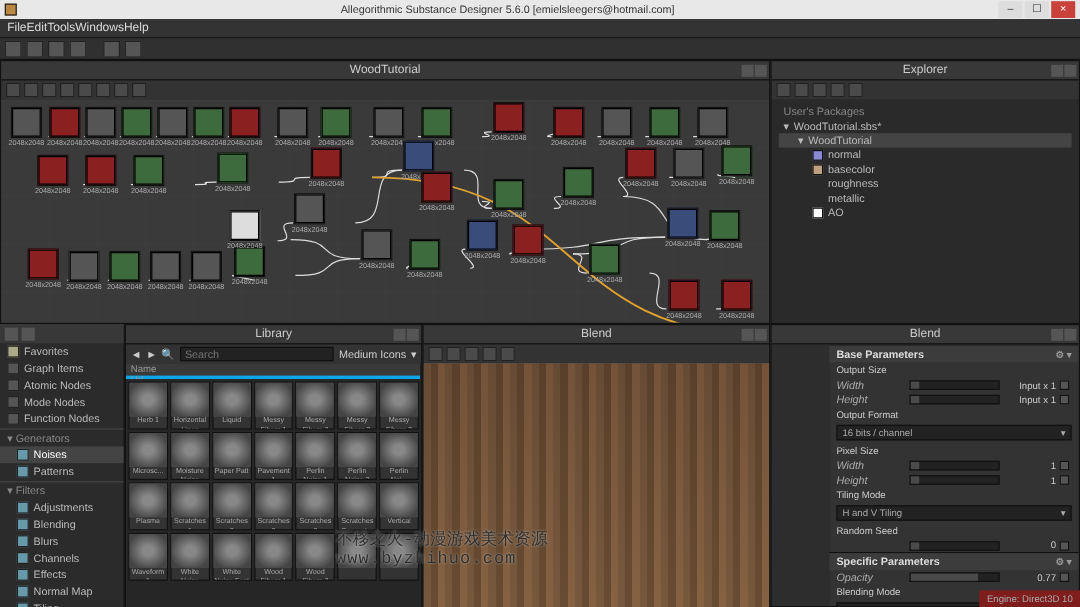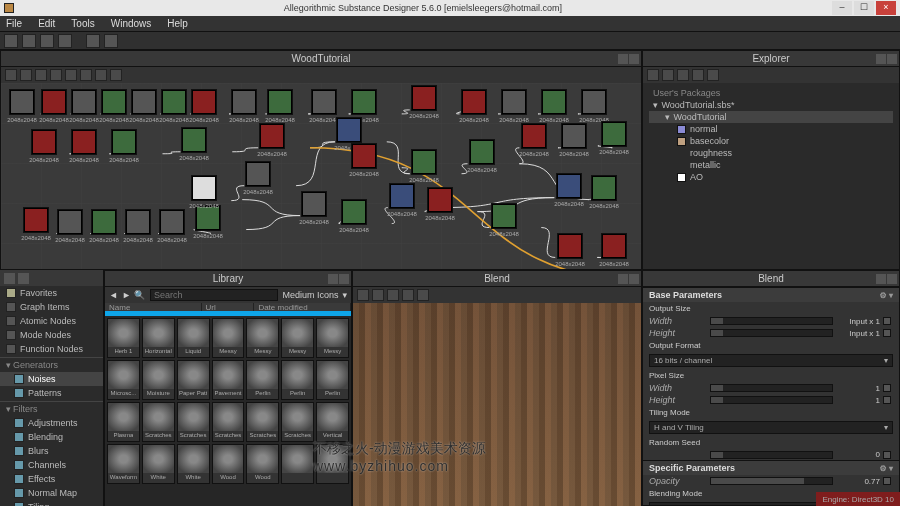--- a/index.html
+++ b/index.html
@@ -27,21 +27,21 @@
   .winbtns { display: flex; gap: 2px; }
   .winbtn { width: 20px; height: 14px; background: #ddd; text-align: center; line-height: 12px; cursor: pointer; }
   .winbtn.close { background: #c8413b; color: #fff; }
   
   .menubar {
     height: 16px;
     background: #333;
     display: flex;
     align-items: center;
     padding: 0 6px;
-    gap: 16px;
+    gap: 0;
     font-size: 10px;
     color: #ddd;
     border-bottom: 1px solid #111;
   }
   .menubar span { cursor: pointer; }
   
   .toolbar {
     height: 18px;
     background: #303030;
     display: flex;
@@ -113,21 +113,21 @@
   .lib-nav { background: #2b2b2b; border-right: 1px solid #111; display: flex; flex-direction: column; }
   .lib-nav .top { height: 16px; background: #383838; display: flex; align-items: center; padding: 0 4px; gap: 3px; }
   .nav-item { padding: 2px 6px; font-size: 9px; color: #bbb; display: flex; align-items: center; gap: 4px; cursor: pointer; }
   .nav-sub { padding-left: 14px; }
   .nav-sep { color: #888; padding: 2px 6px; font-size: 9px; border-top: 1px solid #444; margin-top: 1px; }
   .ico { width: 10px; height: 10px; display: inline-block; background: #555; border: 1px solid #222; }
   
   .lib-panel { display: flex; flex-direction: column; border-right: 1px solid #111; }
   .lib-search { height: 16px; background: #333; display: flex; align-items: center; padding: 0 4px; gap: 4px; font-size: 9px; }
   .lib-search input { flex: 1; background: #222; border: 1px solid #111; color: #ccc; font-size: 9px; padding: 1px 3px; height: 12px; }
-  .lib-head { height: 13px; background: #3a3a3a; display: flex; font-size: 8px; color: #999; border-bottom: 5px solid #0ea5e9; }
+  .lib-head { height: 13px; background: #3a3a3a; display: flex; font-size: 8px; color: #999; border-bottom: 3px solid #0ea5e9; flex-direction: column; }
   .lib-head span { padding: 0 4px; border-right: 1px solid #222; }
   .lib-grid {
     flex: 1;
     background: #262626;
     overflow: hidden;
     padding: 2px;
     display: grid;
     grid-template-columns: repeat(7, 1fr);
     grid-auto-rows: 40px;
     gap: 2px;
@@ -149,33 +149,33 @@
   
   .explorer-body { flex: 1; background: #2a2a2a; padding: 4px 6px; font-size: 9px; overflow: hidden; }
   .tree-item { padding: 1px 0 1px 4px; display: flex; align-items: center; gap: 4px; color: #bbb; cursor: pointer; }
   .indent1 { padding-left: 16px; }
   .indent2 { padding-left: 28px; }
   .sw { width: 9px; height: 9px; border: 1px solid #111; display: inline-block; }
   .sw.bc { background: #bfa080; }
   .sw.nm { background: #8a8ad4; }
   .sw.wh { background: #fff; }
   
-  .params-body { flex: 1; background: #2a2a2a; overflow: hidden; font-size: 9px; }
+  .params-body { flex: 1; background: #2a2a2a; overflow: hidden; font-size: 9px; margin-left: 48px; }
   .section { background: #333; border-top: 1px solid #111; }
   .section-h { background: #3c3c3c; padding: 2px 6px; font-weight: bold; color: #ddd; display: flex; justify-content: space-between; align-items: center; }
   .section-h .chev { font-size: 8px; color: #999; }
   .prop { display: grid; grid-template-columns: 58px 1fr 44px 10px; align-items: center; gap: 3px; padding: 1px 6px; }
   .prop .lab { color: #aaa; font-style: italic; }
   .prop .slider { height: 8px; background: #222; border: 1px solid #111; position: relative; }
   .prop .slider .fill { position: absolute; inset: 0; width: 10%; background: #4a4a4a; }
   .prop .val { text-align: right; color: #ccc; font-size: 8px; }
   .prop .pin { width: 8px; height: 8px; background: #555; border: 1px solid #111; }
   .combo { margin: 2px 6px; height: 13px; background: #222; border: 1px solid #111; padding: 0 4px; display: flex; align-items: center; justify-content: space-between; font-size: 8px; color: #aaa; }
   
-  .watermark { position: absolute; bottom: 32px; left: 280px; z-index: 50; color: #2f2f2f; text-shadow: 0 0 2px #fff8; font-family: Liberation Sans, sans-serif; padding-left: 33px; }
+  .watermark { position: absolute; bottom: 32px; left: 280px; z-index: 50; color: #2f2f2f; text-shadow: 0 0 2px #fff8; font-family: Liberation Mono, monospace; }
   .watermark .cn { font-size: 14px; }
   .watermark .url { font-size: 14px; letter-spacing: 1px; }
   
   .status { position: absolute; bottom: 0; right: 0; height: 14px; background: #7f1d1d; color: #aaa; font-size: 8px; padding: 0 6px; display: flex; align-items: center; }
 </style>
 </head>
 <body>
 
 <div class="titlebar">
   <span class="ico" style="background:#b84"></span>

